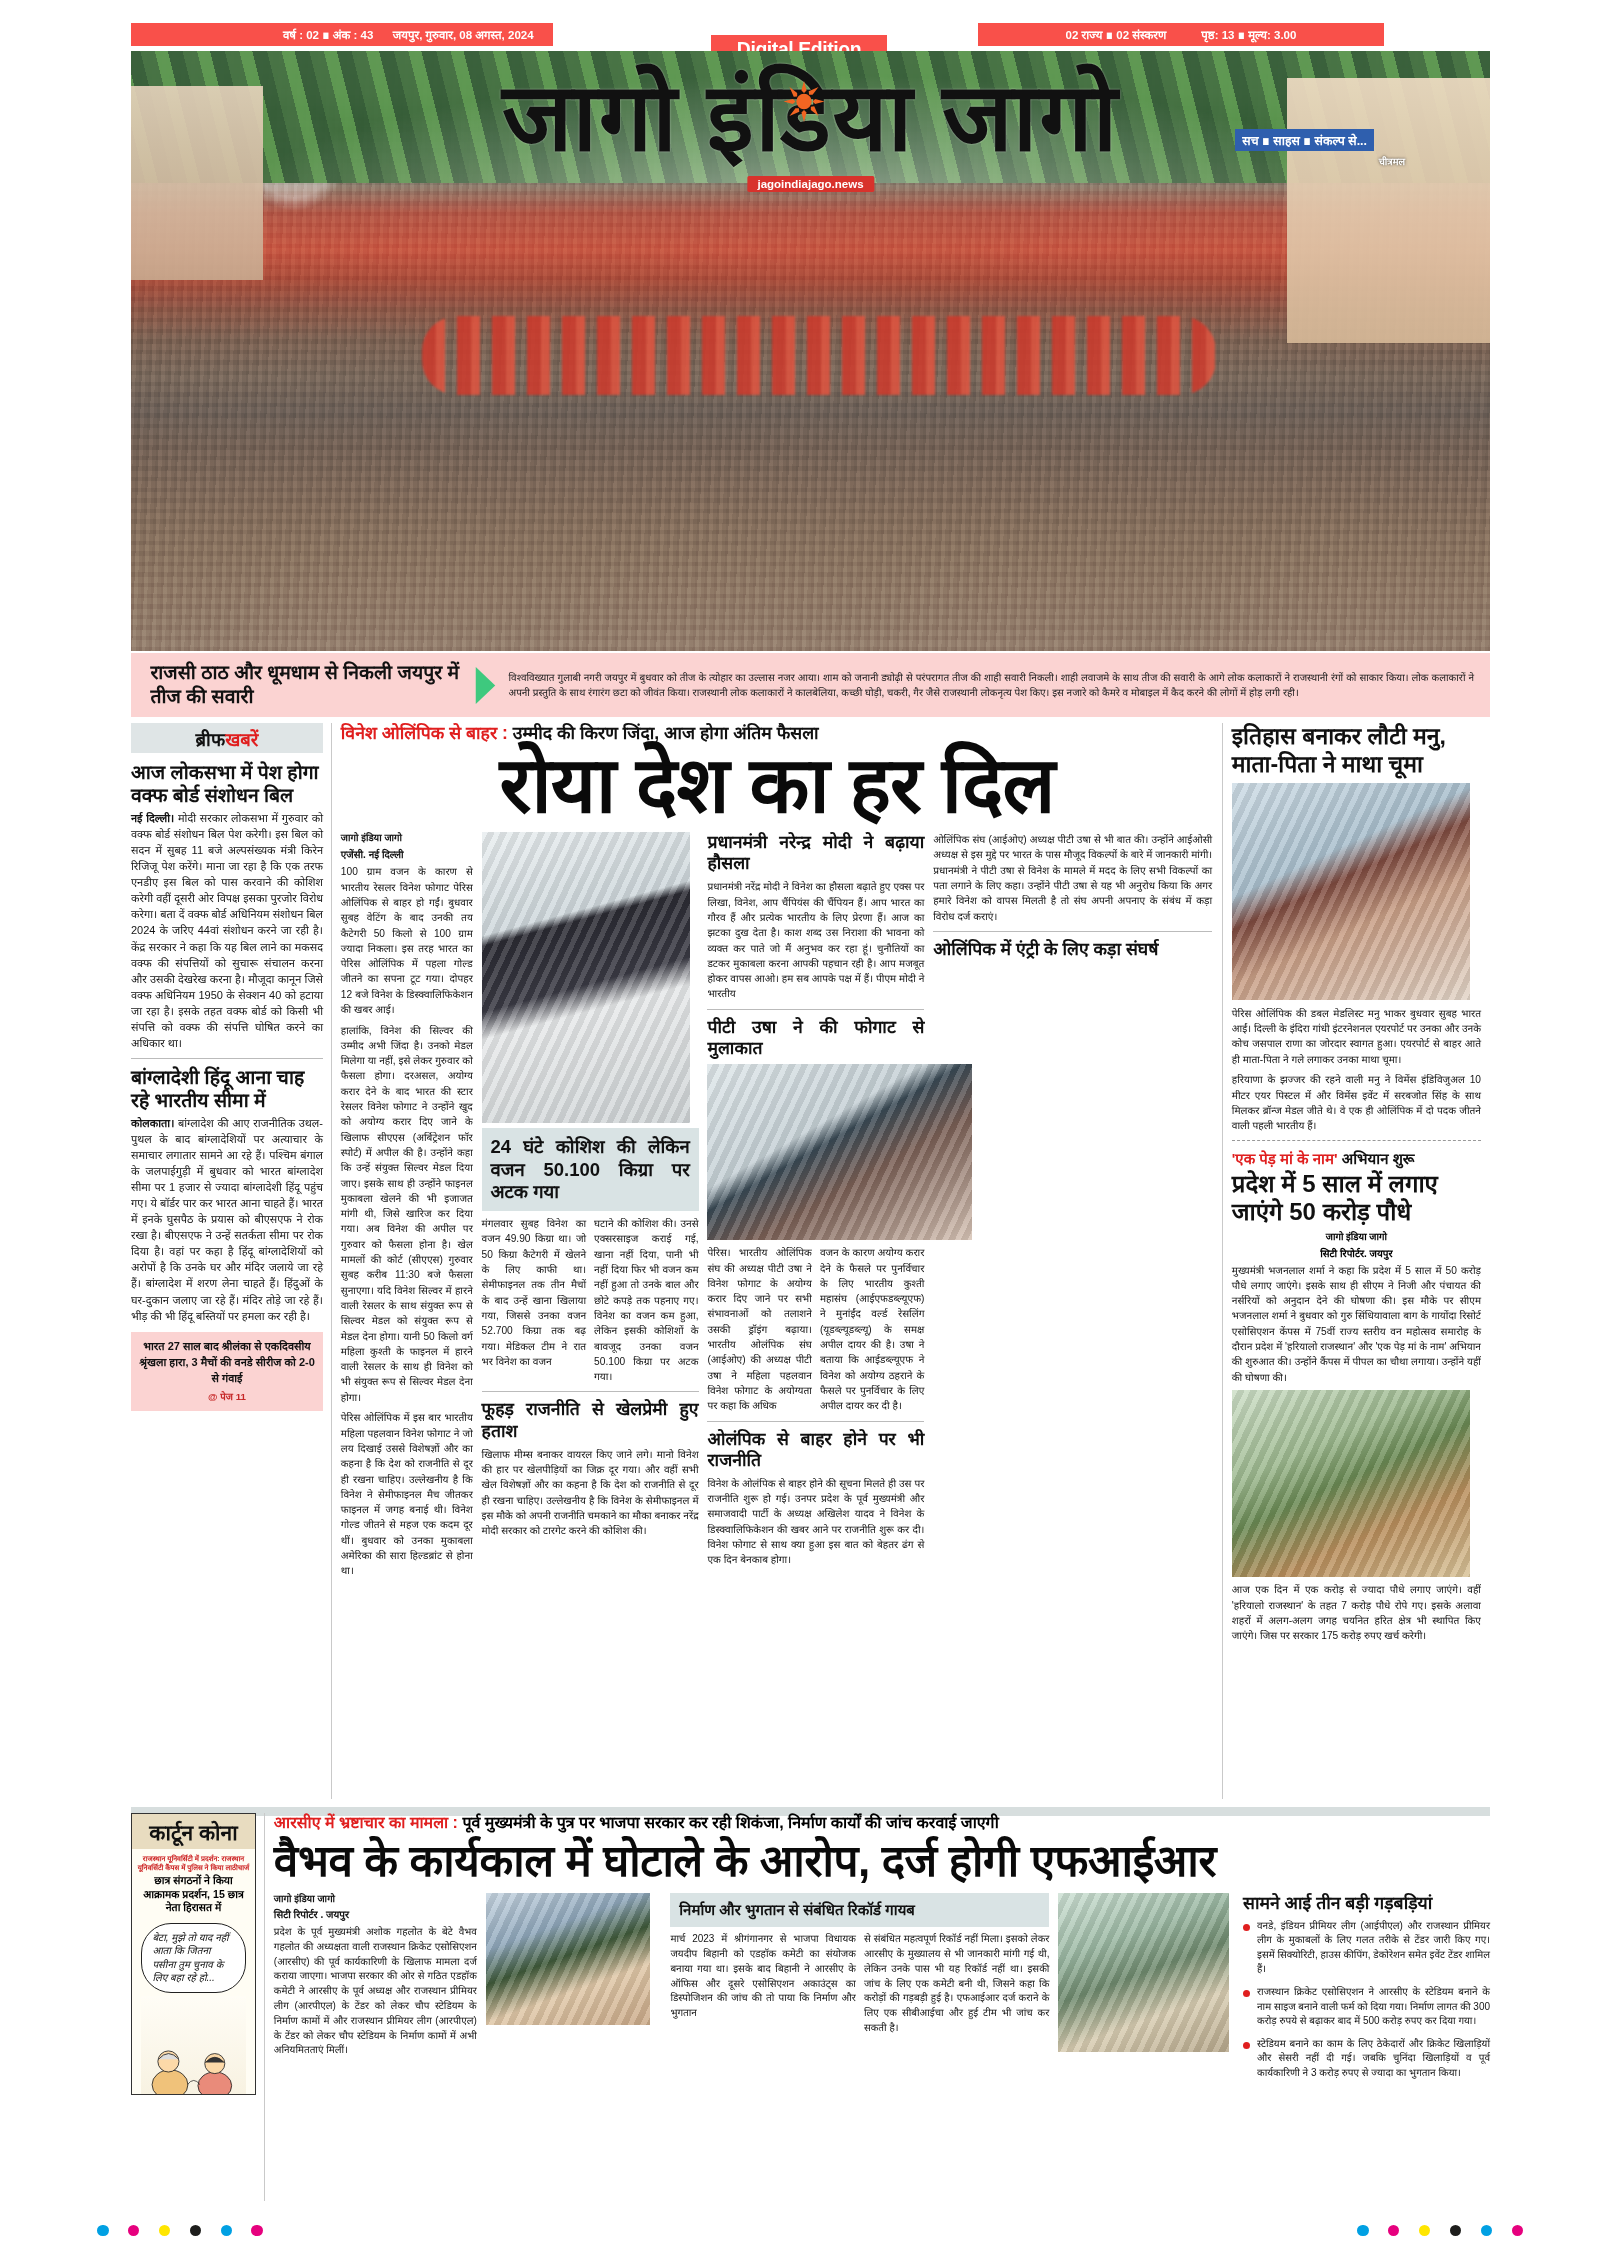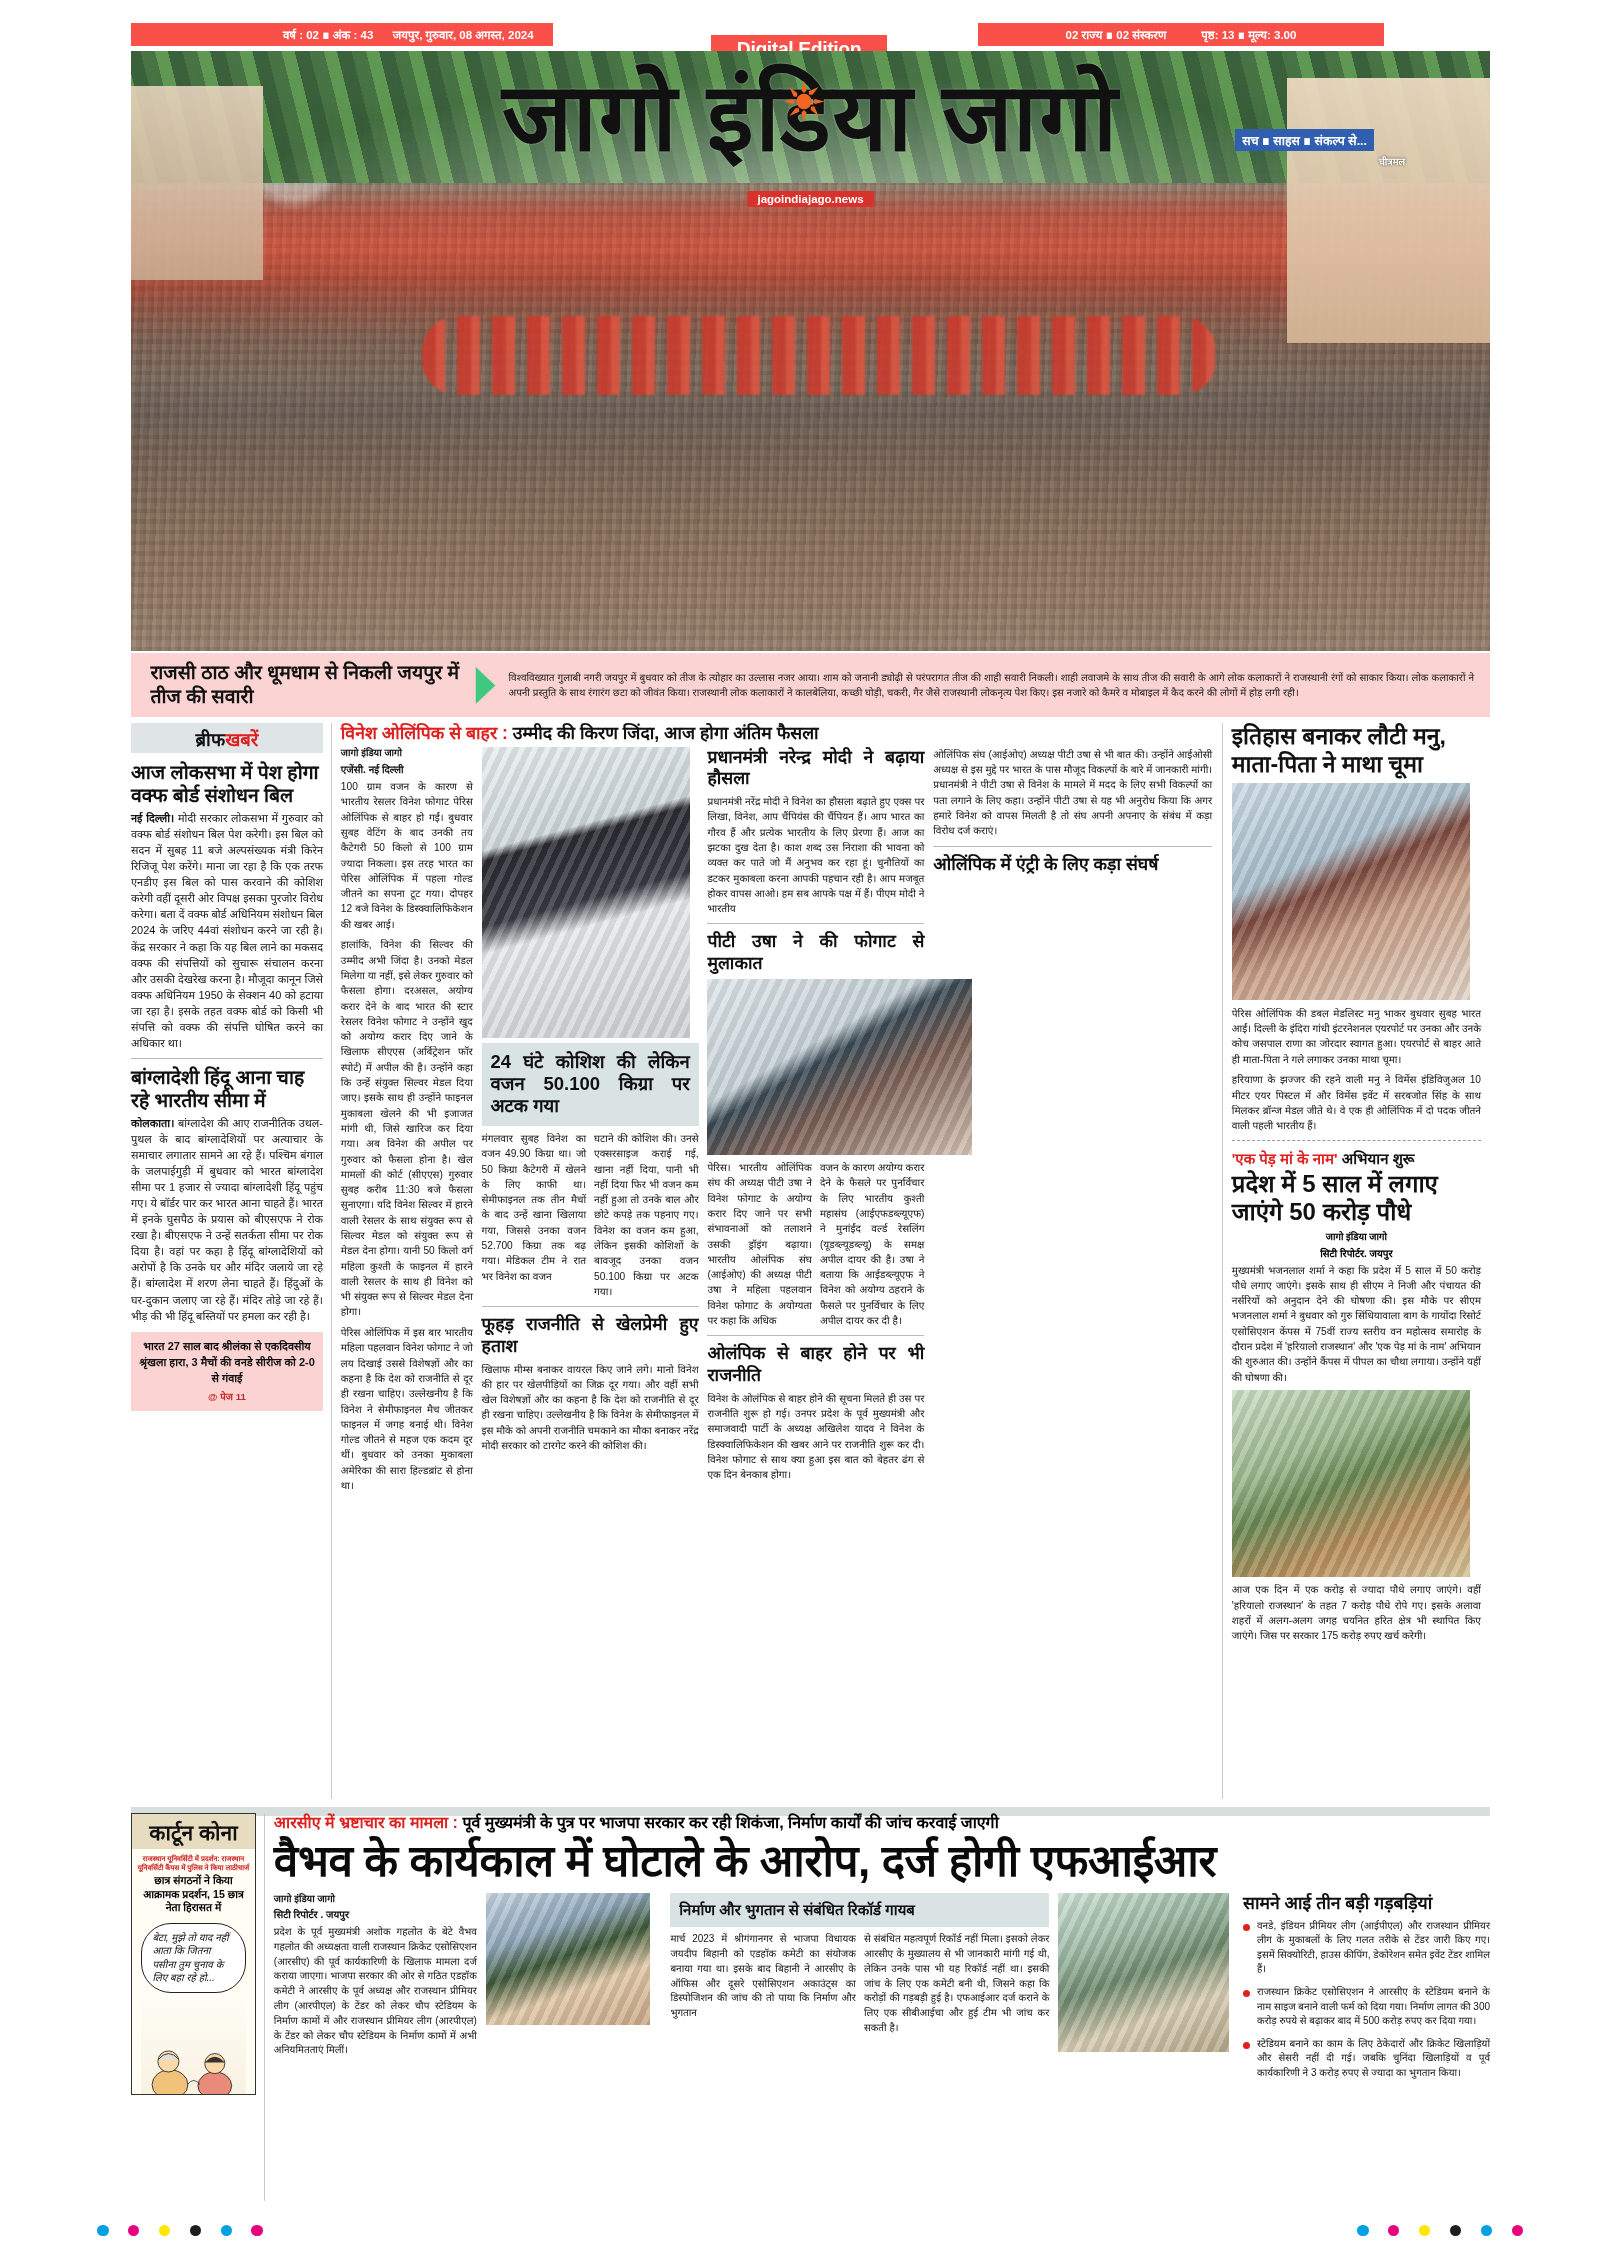--- a/index.html
+++ b/index.html
@@ -133,21 +133,21 @@
   .tagline {
     position:absolute; right: 116px; top: 78px;
     background: #2f5fae;
     color:#ffffff;
     font-size: 12.4px; font-weight: bold;
     padding: 2.6px 7px;
     white-space: nowrap;
     text-align: right;
   }
   .site-url {
-    position:absolute; left: 50%; top: 140px; transform: translateX(-50%);
+    position:absolute; left: 50%; top: 125px; transform: translateX(-50%);
     background:#d8322c; color:#ffffff;
     font-size: 11.5px; font-weight: bold;
     padding: 1.8px 10.6px; border-radius: 1.8px;
     white-space: nowrap;
   }
   .hero-label-chitra {
     position:absolute; right: 85px; top: 104px;
     color:#ffffff; font-size:9.7px; font-weight:bold;
     text-shadow: 0 0 2.6px rgba(0,0,0,.8);
   }
@@ -387,20 +387,21 @@
       <div class="brief-box">
         <span>भारत 27 साल बाद श्रीलंका से एकदिवसीय श्रृंखला हारा, 3 मैचों की वनडे सीरीज को 2-0 से गंवाई</span>
         <span class="pg">@ पेज 11</span>
       </div>
     </div>
 
     <div class="col-center">
       <div class="kicker">
         <span class="red">विनेश ओलिंपिक से बाहर :</span><span class="blk"> उम्मीद की किरण जिंदा, आज होगा अंतिम फैसला</span>
       </div>
+      <div class="mega-head">रोया देश का हर दिल</div>
 
       <div class="center-cols">
 
         <div class="cc c1">
           <div class="byline">जागो इंडिया जागो</div>
           <div class="agency">एजेंसी. नई दिल्ली</div>
           <div>100 ग्राम वजन के कारण से भारतीय रेसलर विनेश फोगाट पेरिस ओलिंपिक से बाहर हो गईं। बुधवार सुबह वेटिंग के बाद उनकी तय कैटेगरी 50 किलो से 100 ग्राम ज्यादा निकला। इस तरह भारत का पेरिस ओलिंपिक में पहला गोल्ड जीतने का सपना टूट गया। दोपहर 12 बजे विनेश के डिस्क्वालिफिकेशन की खबर आई।</div>
           <div style="margin-top:5.3px">हालांकि, विनेश की सिल्वर की उम्मीद अभी जिंदा है। उनको मेडल मिलेगा या नहीं, इसे लेकर गुरुवार को फैसला होगा। दरअसल, अयोग्य करार देने के बाद भारत की स्टार रेसलर विनेश फोगाट ने उन्होंने खुद को अयोग्य करार दिए जाने के खिलाफ सीएएस (अर्बिट्रेशन फॉर स्पोर्ट) में अपील की है। उन्होंने कहा कि उन्हें संयुक्त सिल्वर मेडल दिया जाए। इसके साथ ही उन्होंने फाइनल मुकाबला खेलने की भी इजाजत मांगी थी, जिसे खारिज कर दिया गया। अब विनेश की अपील पर गुरुवार को फैसला होना है। खेल मामलों की कोर्ट (सीएएस) गुरुवार सुबह करीब 11:30 बजे फैसला सुनाएगा। यदि विनेश सिल्वर में हारने वाली रेसलर के साथ संयुक्त रूप से सिल्वर मेडल को संयुक्त रूप से मेडल देना होगा। यानी 50 किलो वर्ग महिला कुश्ती के फाइनल में हारने वाली रेसलर के साथ ही विनेश को भी संयुक्त रूप से सिल्वर मेडल देना होगा।</div>
           <div style="margin-top:5.3px">पेरिस ओलिंपिक में इस बार भारतीय महिला पहलवान विनेश फोगाट ने जो लय दिखाई उससे विशेषज्ञों और का कहना है कि देश को राजनीति से दूर ही रखना चाहिए। उल्लेखनीय है कि विनेश ने सेमीफाइनल मैच जीतकर फाइनल में जगह बनाई थी। विनेश गोल्ड जीतने से महज एक कदम दूर थीं। बुधवार को उनका मुकाबला अमेरिका की सारा हिल्डब्रांट से होना था।</div>
         </div>

